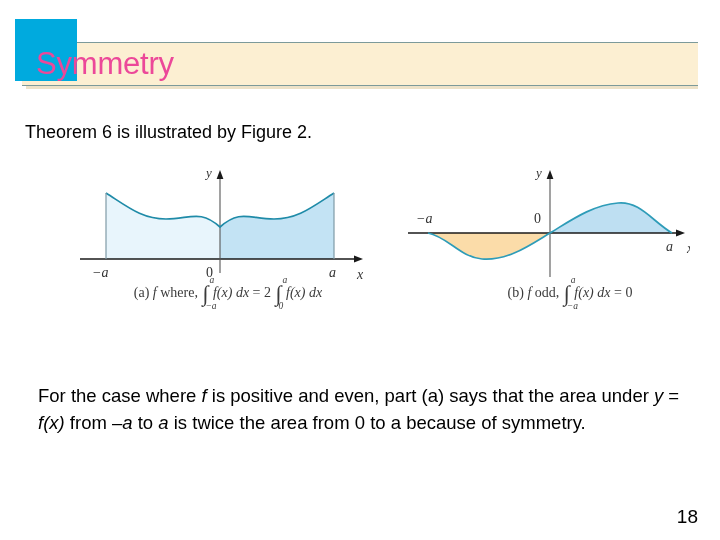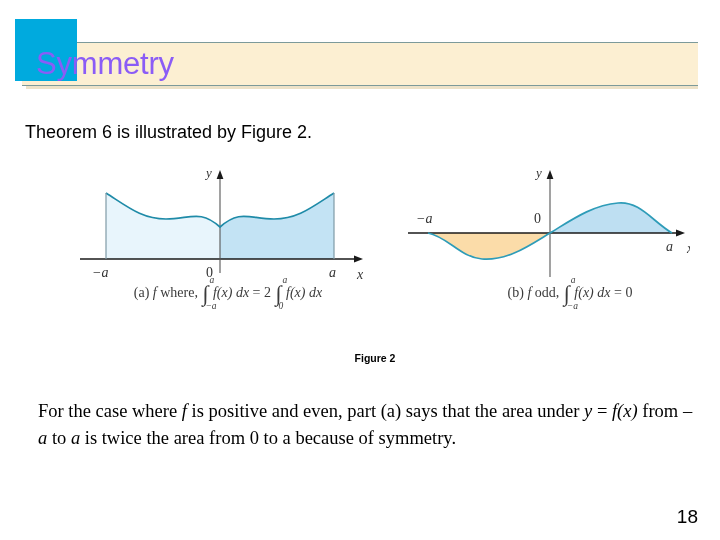--- a/index.html
+++ b/index.html
@@ -53,42 +53,41 @@
     background: #EDE0C4;
     z-index: -1;
   }
   #page-title {
     position: absolute;
     left: 36px;
     top: 44px;
     font-size: 31px;
     line-height: 40px;
     letter-spacing: -0.2px;
-    color: #8b5cf6;
+    color: #ec4899;
     white-space: nowrap;
     z-index: 5;
   }
 
   
   #intro-line {
     position: absolute;
     left: 25px;
     top: 120px;
     font-size: 18px;
     line-height: 24px;
     white-space: nowrap;
   }
   #closing-paragraph {
     position: absolute;
     left: 38px;
-    top: 398px;
+    top: 382px;
     width: 660px;
     font-size: 18.5px;
     line-height: 27px;
-    font-family: Liberation Serif, serif;
   }
   .it { font-style: italic; }
 
   
   #figure-block {
     position: absolute;
     left: 60px;
     top: 155px;
     width: 630px;
     height: 215px;
@@ -233,21 +232,20 @@
       <span>(b)</span>
       <span class="it">f</span>
       <span>odd,</span>
       <span class="frac-int">∫<span class="lim-up">a</span><span class="lim-dn">−a</span></span>
       <span class="it">f(x) dx</span>
       <span>=</span>
       <span>0</span>
     </div>
   </div>
 
-  <div id="figure-label">Figure 2</div>
 </div>
 
 <div id="closing-paragraph">
   <span>For the case where </span><span class="it">f</span><span> is positive and even, part (a) says that</span>
   <span>the area under </span><span class="it">y</span><span> = </span><span class="it">f(x)</span><span> from –</span><span class="it">a</span><span> to </span><span class="it">a</span><span> is twice the area from</span>
   <span>0 to a because of symmetry.</span>
 </div>
 
 <div id="page-number">18</div>
 

